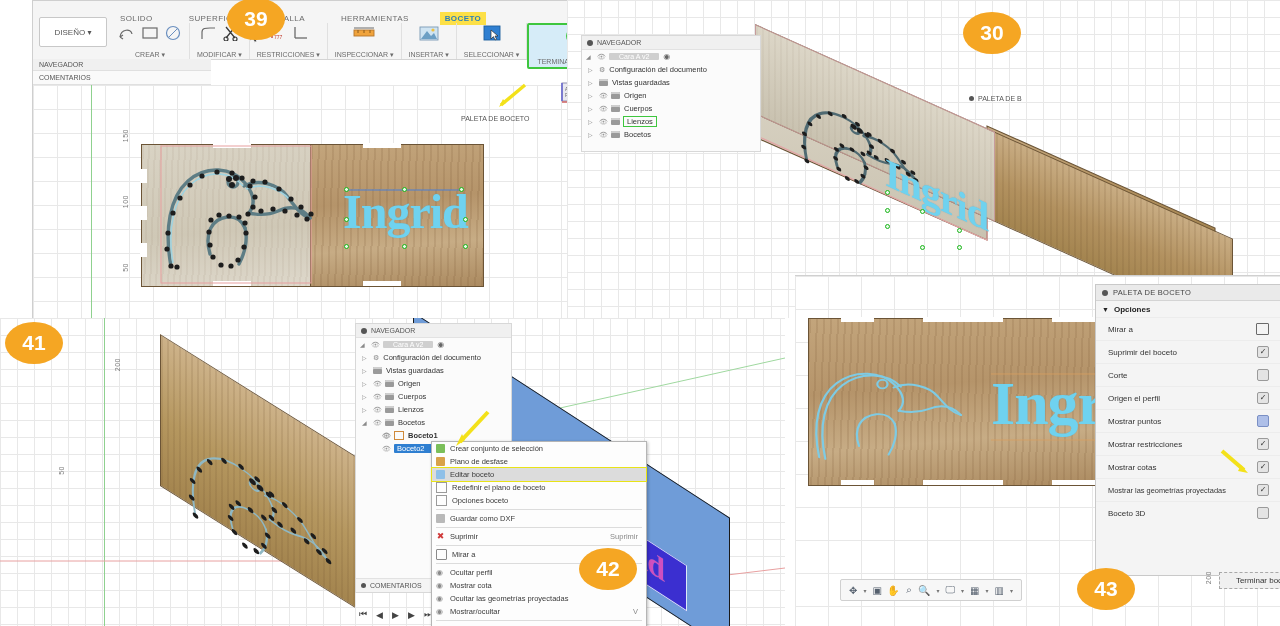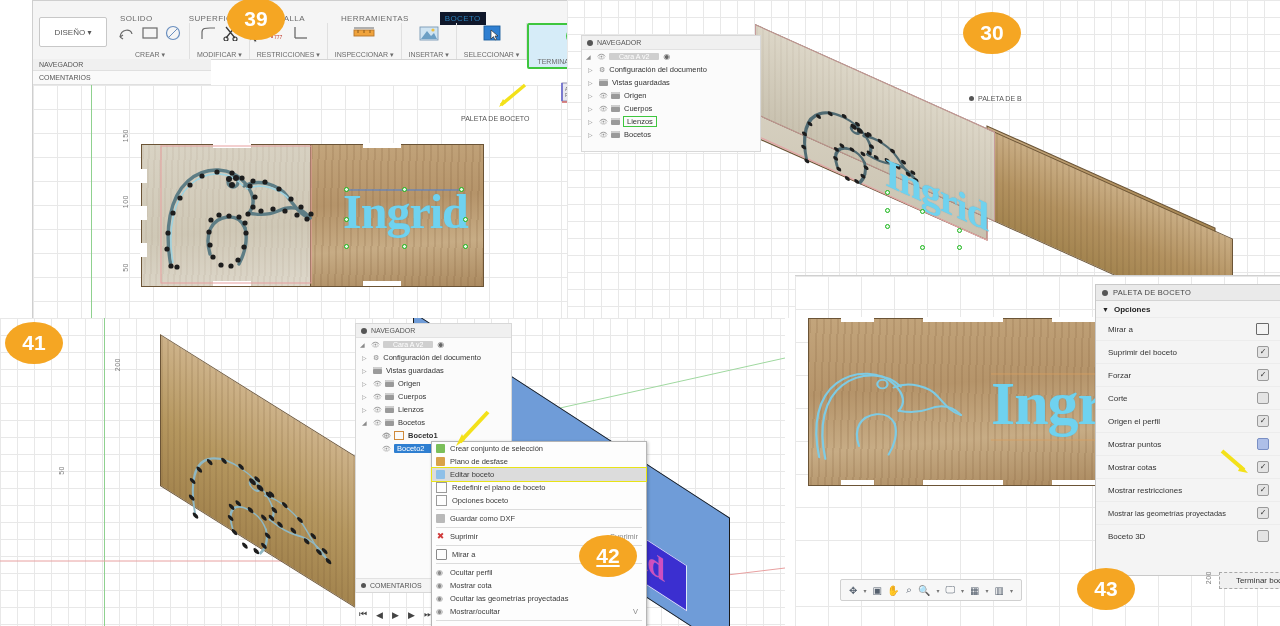--- a/index.html
+++ b/index.html
@@ -25,21 +25,21 @@
     display:flex;align-items:center;justify-content:center;
     z-index:60;box-shadow:0 0 0 0 rgba(0,0,0,0);}
 
   
   #p39{left:32px;top:0;width:535px;height:318px;border:1px solid #cfcfcf;}
   .ribbon{position:absolute;left:0;top:0;width:100%;height:58px;
     background:#f5f5f5;border-bottom:1px solid #d4d4d4;}
   .ribbon-tabs{position:absolute;top:11px;left:82px;display:flex;gap:26px;
     font-size:8px;color:#6b6b6b;letter-spacing:.4px;}
   .ribbon-tabs .tab{padding:2px 5px;white-space:nowrap;}
-  .ribbon-tabs .tab.active{background:#0f172a;color:#2b7fb8;}
+  .ribbon-tabs .tab.active{background:#fde047;color:#2b7fb8;font-weight:bold;}
   .design-btn{position:absolute;left:6px;top:16px;width:66px;height:28px;
     border:1px solid #c8c8c8;background:#fff;border-radius:2px;
     display:flex;align-items:center;justify-content:center;
     font-size:8px;color:#555;}
   .rgroups{position:absolute;left:78px;top:22px;display:flex;align-items:flex-start;}
   .rgroup{display:flex;flex-direction:column;align-items:center;
      border-right:1px solid #e0e0e0;padding:0 7px;height:36px;justify-content:space-between;}
   .rgroup:last-child{border-right:none;}
   .ricons{display:flex;gap:5px;align-items:center;height:20px;}
   .rlabel{font-size:7px;color:#6b6b6b;white-space:nowrap;}
@@ -775,41 +775,37 @@
 
     <div class="srow">
       <span class="sname">Mirar a</span>
       <span style="display:inline-block;width:11px;height:10px;border:1.4px solid #6a6a6a;border-radius:1px;"></span>
     </div>
     <div class="srow">
       <span class="sname">Suprimir del boceto</span>
       <span class="cb on"></span>
     </div>
     <div class="srow">
-      <span class="sname">Forzar</span>
-      <span class="cb on"></span>
-    </div>
-    <div class="srow">
       <span class="sname">Corte</span>
       <span class="cb"></span>
     </div>
     <div class="srow">
       <span class="sname">Origen el perfil</span>
       <span class="cb on"></span>
     </div>
     <div class="srow">
       <span class="sname">Mostrar puntos</span>
       <span class="cb blue"></span>
     </div>
     <div class="srow">
+      <span class="sname">Mostrar restricciones</span>
+      <span class="cb on"></span>
+    </div>
+    <div class="srow">
       <span class="sname">Mostrar cotas</span>
-      <span class="cb on"></span>
-    </div>
-    <div class="srow">
-      <span class="sname">Mostrar restricciones</span>
       <span class="cb on"></span>
     </div>
     <div class="srow">
       <span class="sname" style="font-size:7.4px;">Mostrar las geometrías proyectadas</span>
       <span class="cb on"></span>
     </div>
     <div class="srow">
       <span class="sname">Boceto 3D</span>
       <span class="cb"></span>
     </div>
@@ -840,14 +836,14 @@
     <span class="ni">▦</span>
       <span class="car">▾</span>
     <span class="ni">▥</span>
       <span class="car">▾</span>
   </div>
 </div>
 
 <div class="badge" style="left:227px;top:-2px;">39</div>
 <div class="badge" style="left:963px;top:12px;">30</div>
 <div class="badge" style="left:5px;top:322px;">41</div>
-<div class="badge" style="left:579px;top:535px;text-decoration:underline;">42</div>
+<div class="badge" style="left:579px;top:548px;">42</div>
 <div class="badge" style="left:1077px;top:568px;">43</div>
 
 </body></html>

